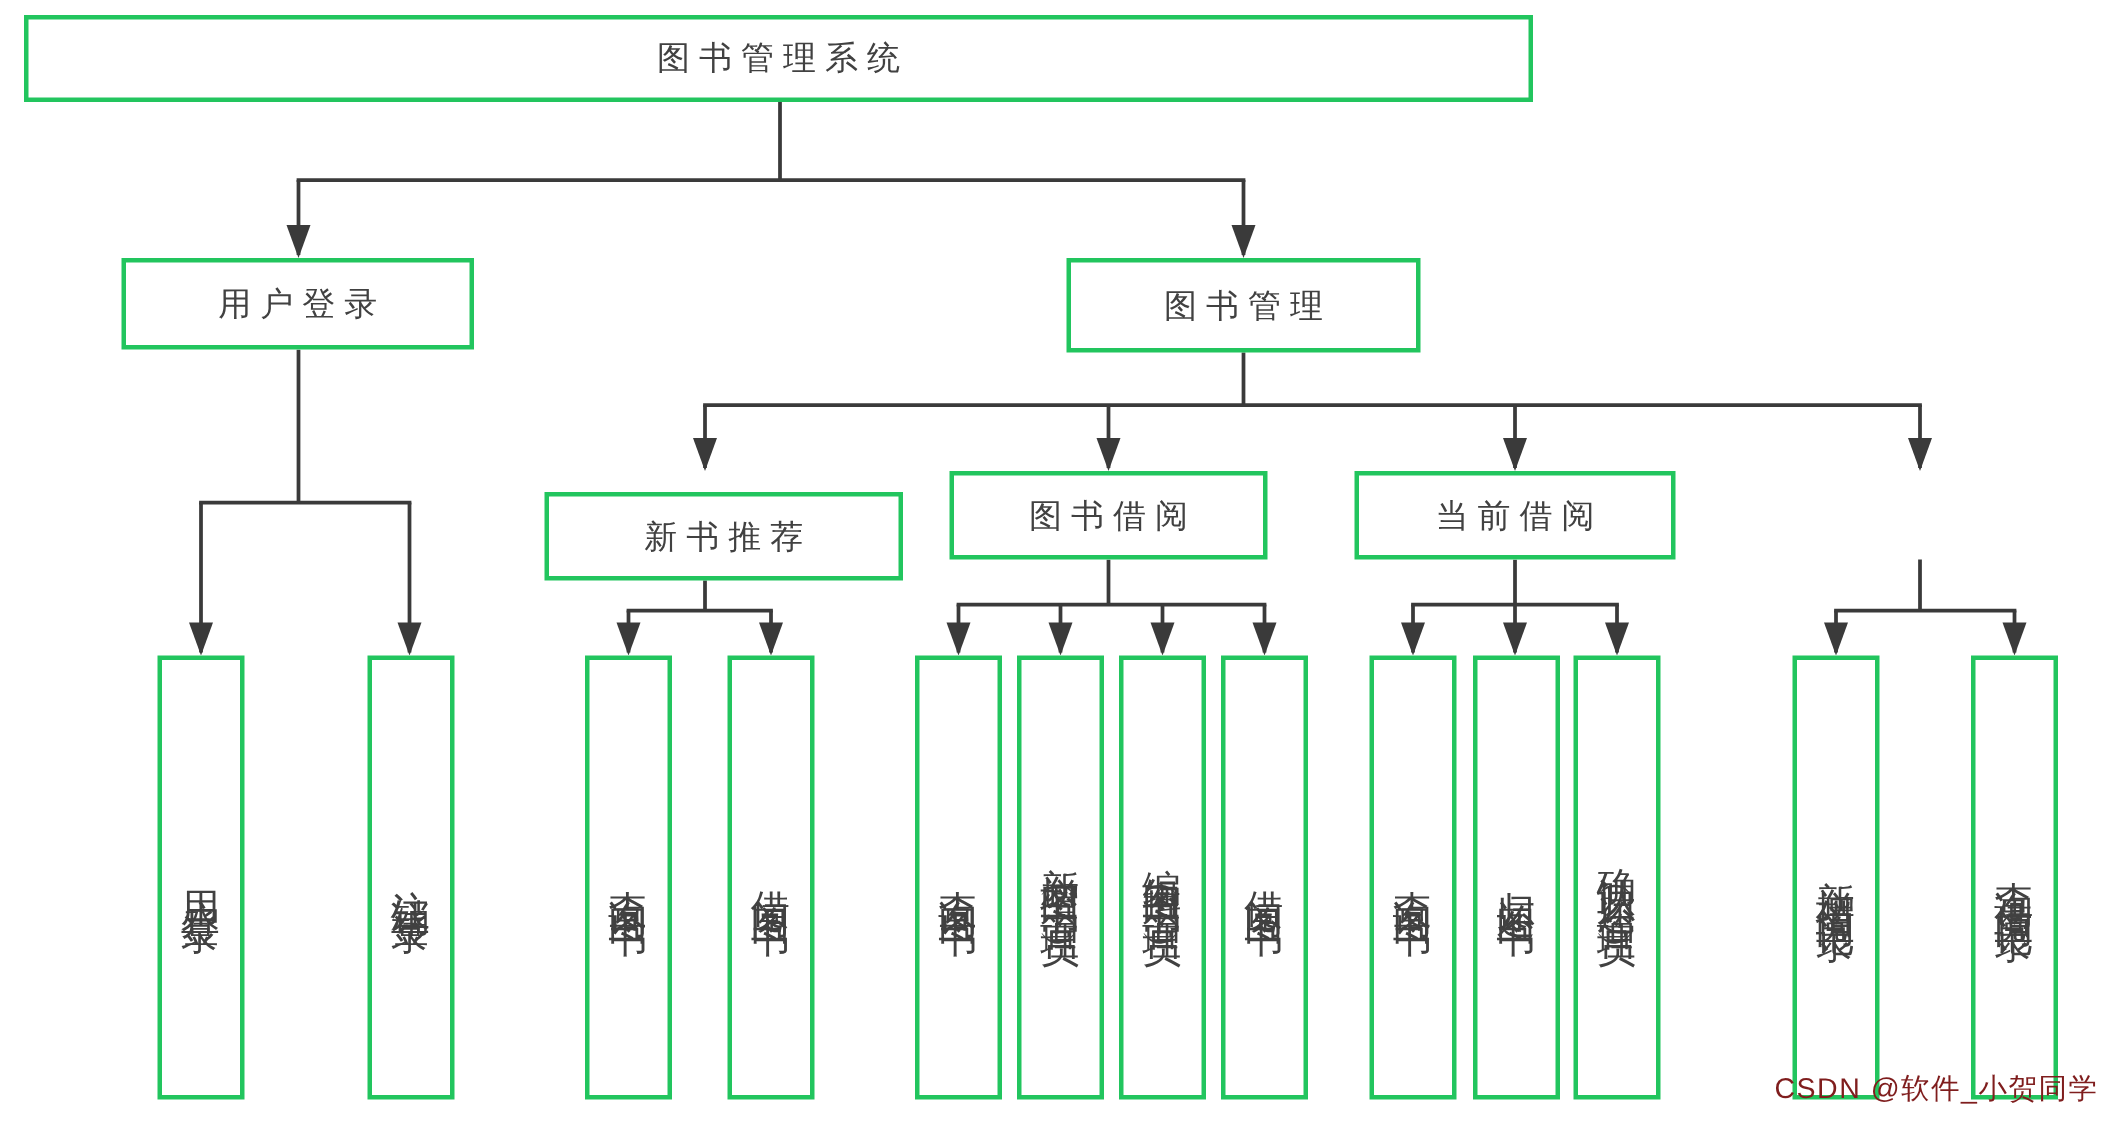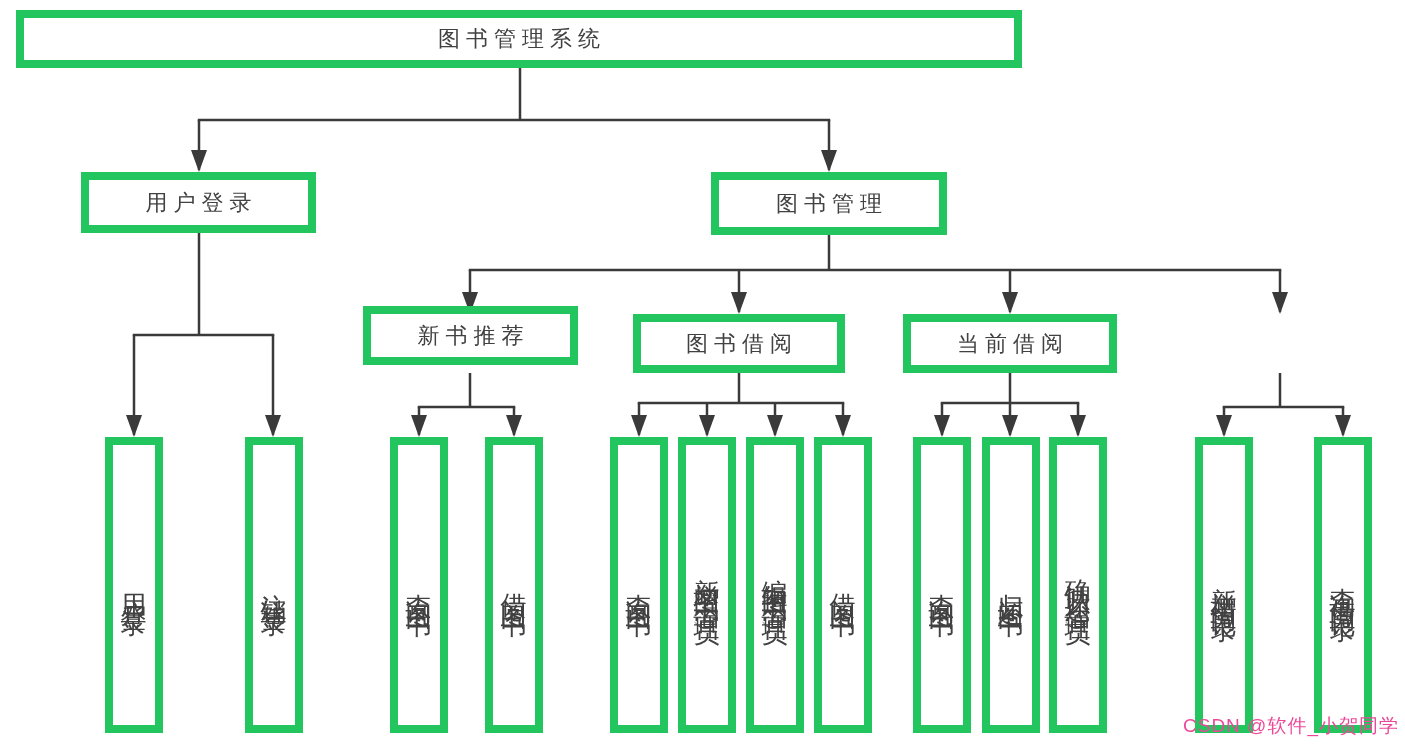--- a/index.html
+++ b/index.html
@@ -3,31 +3,31 @@
 <meta charset="utf-8">
 <style>
   html,body{margin:0;padding:0;background:#ffffff;}
   .stage{
     position:relative;width:1405px;height:747px;background:#ffffff;overflow:hidden;
     font-family:"Liberation Sans","DejaVu Sans",sans-serif;
   }
   .wires{position:absolute;left:0;top:0;z-index:0;}
   .box{
     position:absolute;box-sizing:border-box;background:#ffffff;
-    border:8px solid #22c55e;color:#414141;z-index:1;
+    border:3px solid #22c55e;color:#414141;z-index:1;
     display:flex;align-items:center;justify-content:center;
   }
   .hbox{font-size:22px;letter-spacing:6px;text-indent:6px;white-space:nowrap;}
   .vbox{
     writing-mode:vertical-rl;font-size:26px;letter-spacing:6px;
     line-height:1;text-align:center;
   }
   .watermark{
     position:absolute;left:1183px;top:713px;z-index:5;
-    font-size:19px;letter-spacing:1px;color:#ec4899;white-space:nowrap;
+    font-size:19px;letter-spacing:1px;color:#7f1d1d;white-space:nowrap;
   }
 </style>
 </head>
 <body>
 
 <div class="stage">
 
   <svg class="wires" width="1405" height="747" viewBox="0 0 1405 747" stroke="#3a3a3a" stroke-width="2.5" fill="none">
 
     <path d="M520,68 V121"></path>
@@ -91,21 +91,21 @@
       <polygon points="1224,437 1216,415 1232,415"></polygon>
       <polygon points="1343,437 1335,415 1351,415"></polygon>
     </g>
   </svg>
 
   <div class="box hbox" style="left:16px;top:10px;width:1006px;height:58px;">图书管理系统</div>
 
   <div class="box hbox" style="left:81px;top:172px;width:235px;height:61px;">用户登录</div>
   <div class="box hbox" style="left:711px;top:172px;width:236px;height:63px;">图书管理</div>
 
-  <div class="box hbox" style="left:363px;top:306px;width:215px;height:59px;">新书推荐</div>
+  <div class="box hbox" style="left:363px;top:328px;width:239px;height:59px;">新书推荐</div>
   <div class="box hbox" style="left:633px;top:314px;width:212px;height:59px;">图书借阅</div>
   <div class="box hbox" style="left:903px;top:314px;width:214px;height:59px;">当前借阅</div>
 
   <div class="box vbox" style="left:105px;top:437px;width:58px;height:296px;">用户登录</div>
   <div class="box vbox" style="left:245px;top:437px;width:58px;height:296px;">注销登录</div>
 
   <div class="box vbox" style="left:390px;top:437px;width:58px;height:296px;">查询图书</div>
   <div class="box vbox" style="left:485px;top:437px;width:58px;height:296px;">借阅图书</div>
 
   <div class="box vbox" style="left:610px;top:437px;width:58px;height:296px;">查询图书</div>

